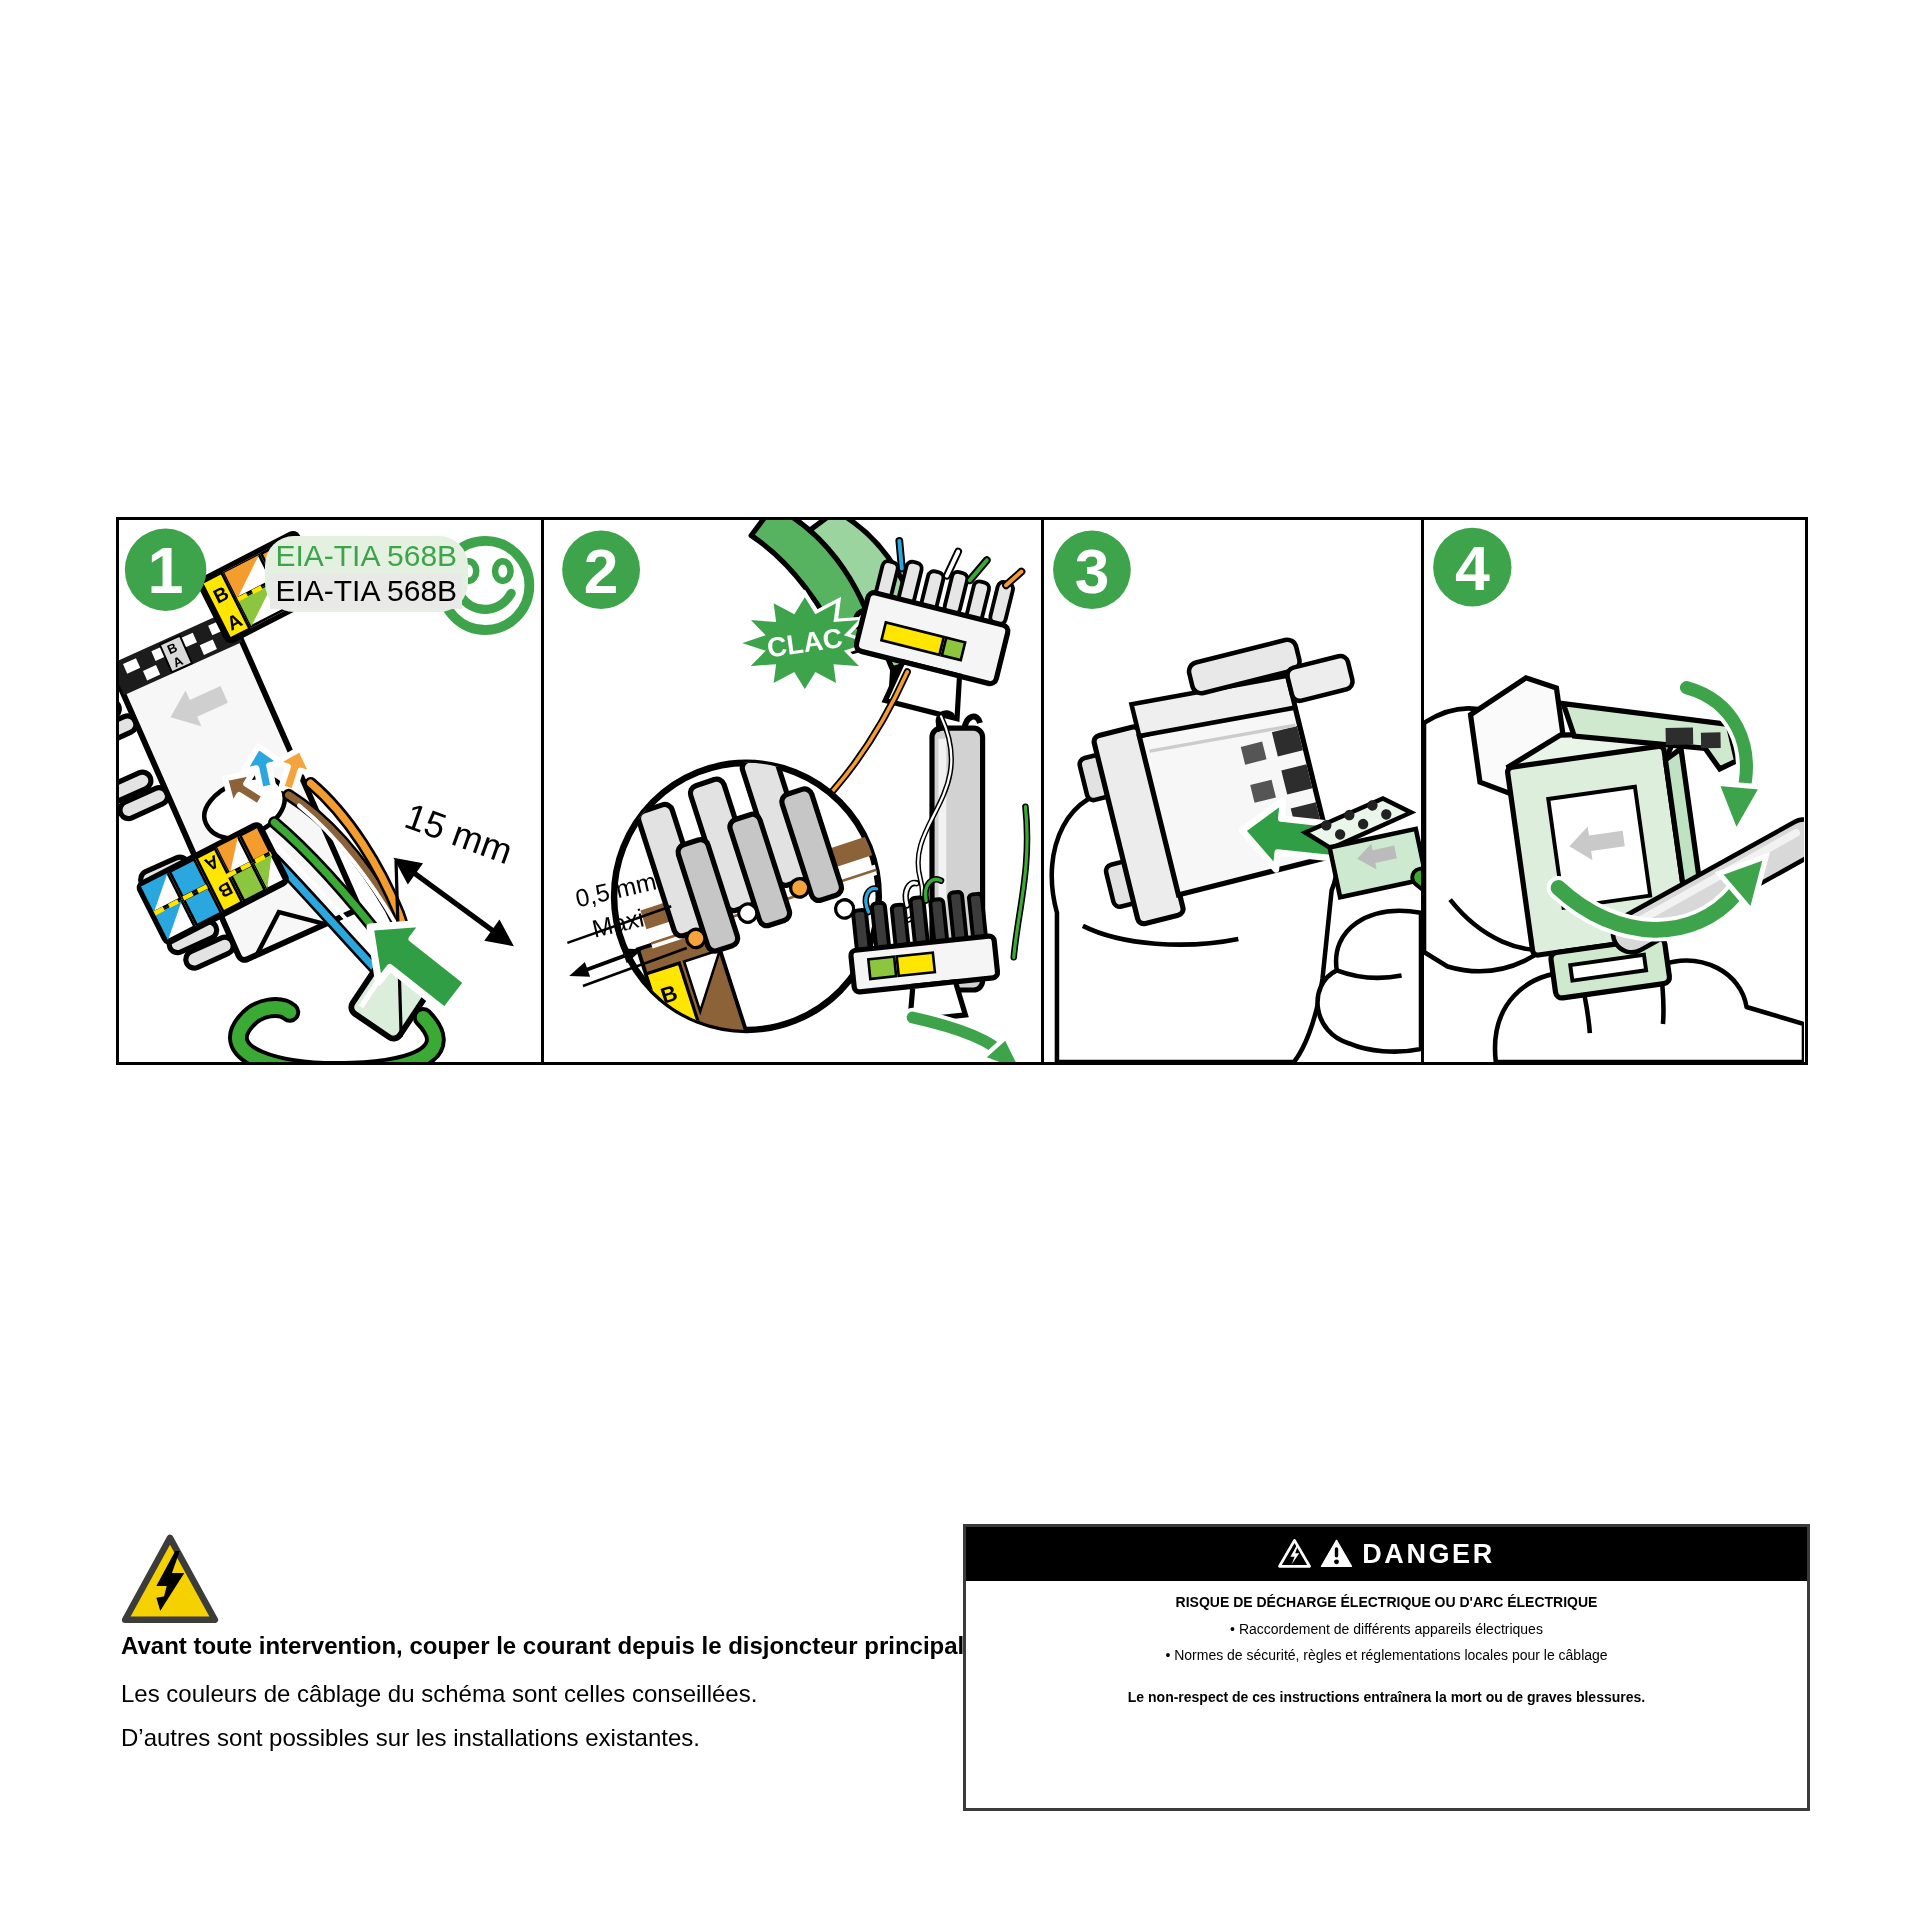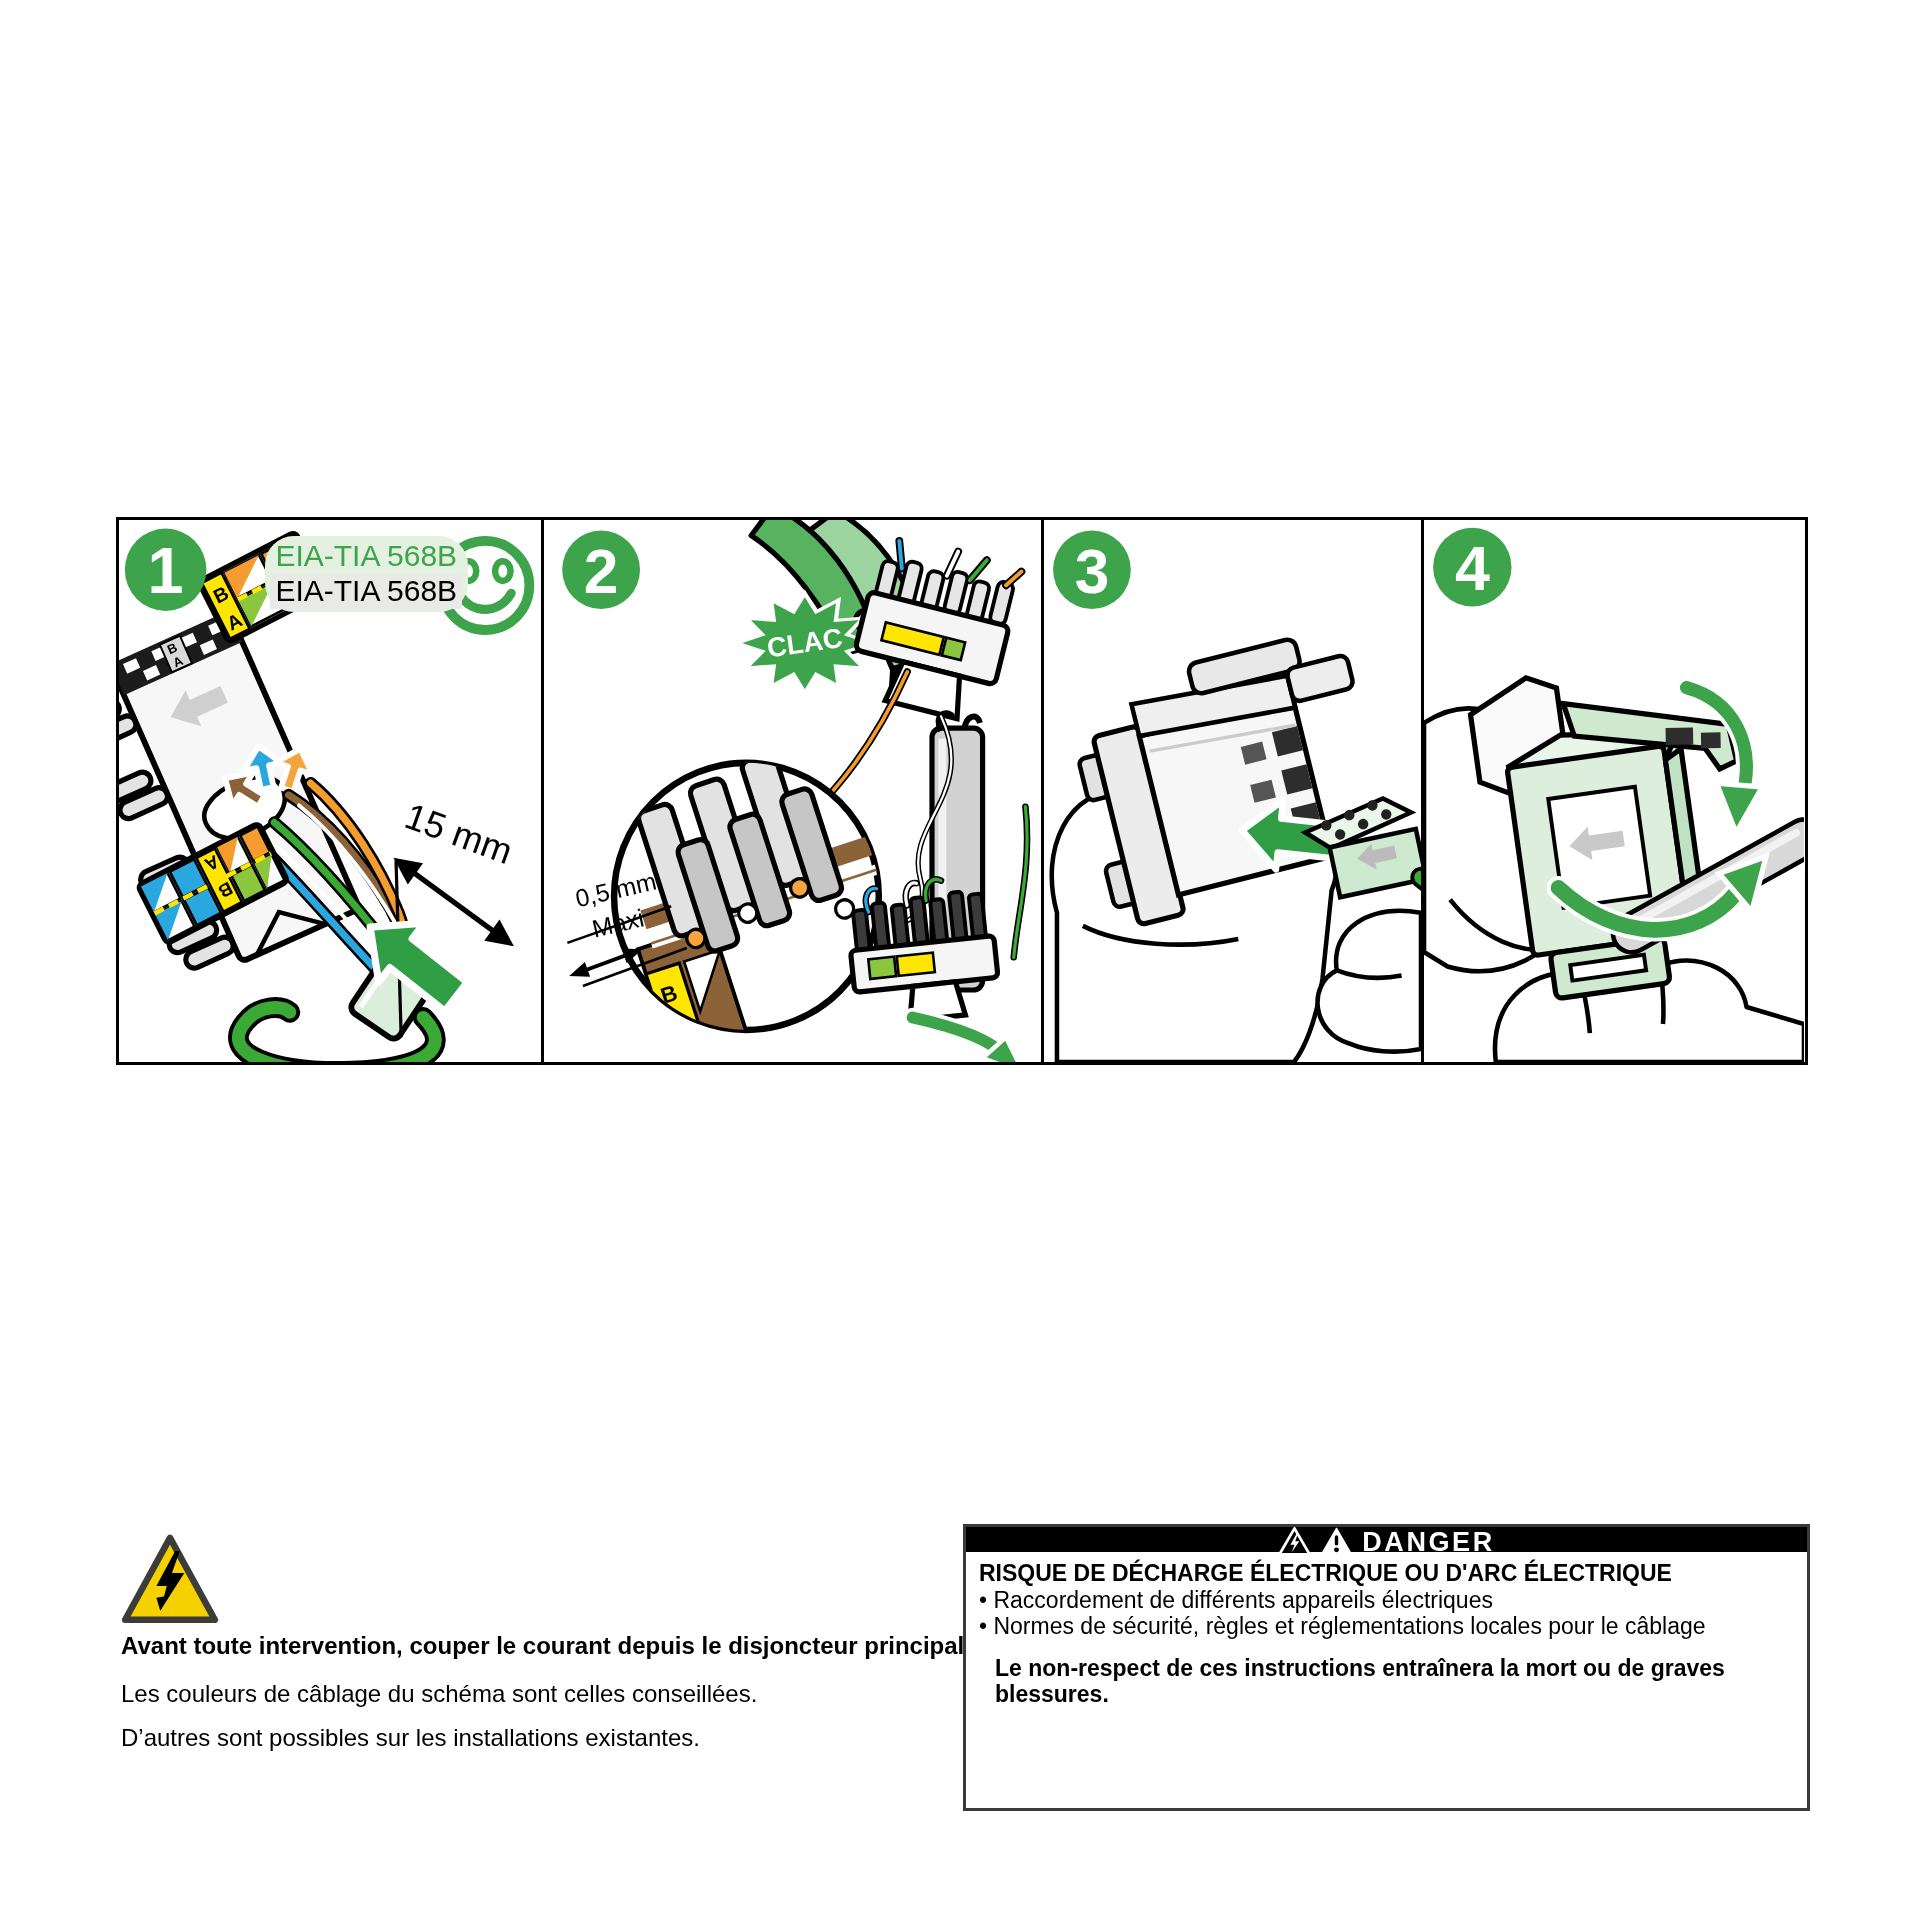--- a/index.html
+++ b/index.html
@@ -25,24 +25,24 @@
   .note{position:absolute;left:121px;top:1534px;width:913px;}
   .note .tri{display:block;}
   .note p{margin:0;font-size:24px;line-height:33px;}
   .note .n1{position:absolute;left:0;top:95px;font-weight:bold;white-space:nowrap;}
   .note .n2{position:absolute;left:0;top:143px;white-space:nowrap;}
   .note .n3{position:absolute;left:0;top:187px;white-space:nowrap;}
 
   
   .danger{position:absolute;left:963px;top:1524px;width:847px;height:287px;
           border:3.3px solid #3a3a3a;box-sizing:border-box;background:#fff;}
-  .danger-header{height:25px;background:#000;color:#fff;display:flex;align-items:flex-start;
+  .danger-header{height:54px;background:#000;color:#fff;display:flex;align-items:center;
                  justify-content:center;gap:9px;}
   .danger-header .dh-label{font-size:27px;font-weight:bold;letter-spacing:2.6px;}
-  .danger-body{padding:6.5px 13px 0 13px;font-size:23px;line-height:26px;}
+  .danger-body{padding:6.5px 13px 0 13px;font-size:14px;line-height:26px;text-align:center;}
   .danger-title{font-weight:bold;margin:1.3px 0 1.3px 0;}
   .danger-intro{margin:0 0 1.3px 0;}
   .danger-list{list-style:none;margin:0;padding:0;}
   .danger-list li::before{content:"• ";}
   .danger-footer{font-weight:bold;margin:16px;}
 </style>
 </head>
 <body>
 
 <div class="page">

